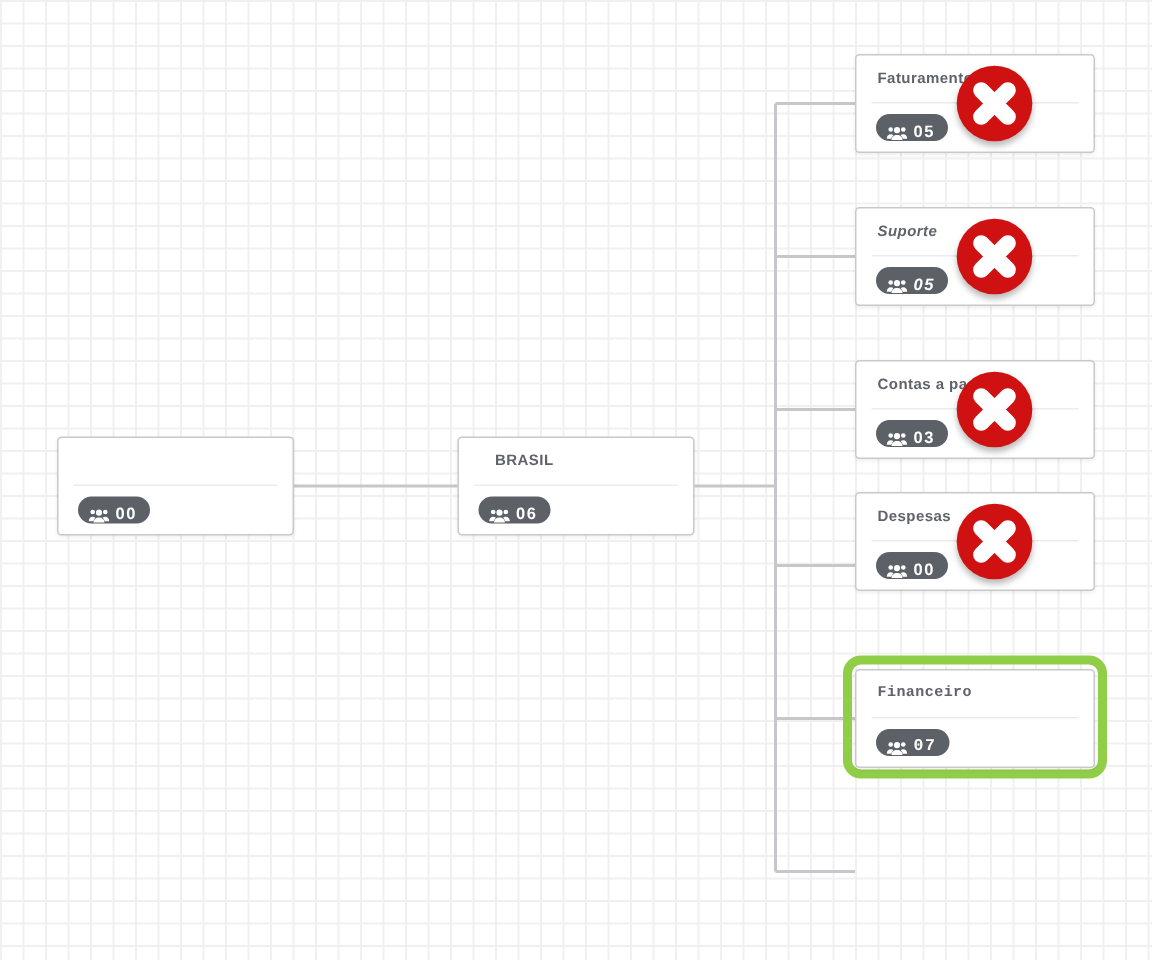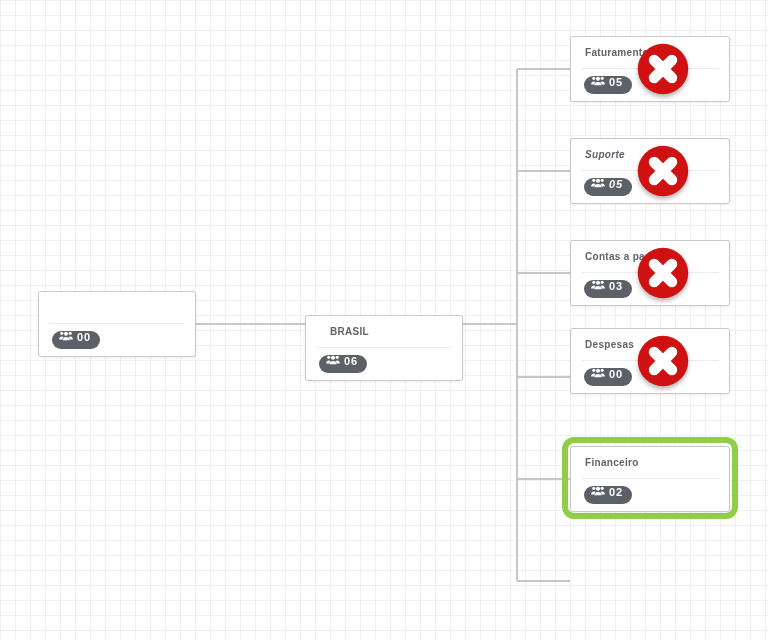--- a/index.html
+++ b/index.html
@@ -29,21 +29,21 @@
     position:absolute; left:14px; top:10px;
     font-size:10px; font-weight:600; letter-spacing:.3px;
     color:var(--title-text,#5f646b); white-space:nowrap;
   }
   .node-divider{
     position:absolute; left:10px; right:10px; top:31px; height:1px;
     background:#ececec;
   }
   .member-badge{
     position:absolute; left:13px; top:39px; height:18px;
-    display:flex; align-items:flex-start; gap:4px;
+    display:flex; align-items:flex-end; gap:4px;
     background:var(--badge-bg,#5c6168); color:var(--badge-text,#fff);
     border-radius:9px; padding:0 9px 0 7px;
     font-size:11px; font-weight:bold; letter-spacing:1px;
   }
   .member-badge svg{display:block;}
   .delete-mark{
     position:absolute; left:64px; top:4px; width:56px; height:56px;
     cursor:pointer; filter:drop-shadow(0 3px 2px rgba(0,0,0,0.28));
   }
   .select-ring{
@@ -80,21 +80,21 @@
           <circle cx="16" cy="3.2" r="2.2"></circle>
         <path d="M0.2 12c0-2.6 1.7-4.3 3.8-4.3 1 0 1.9.35 2.6 1-1.1 1-1.8 2.1-2 3.3z"></path>
         <path d="M19.8 12c0-2.6-1.7-4.3-3.8-4.3-1 0-1.9.35-2.6 1 1.1 1 1.8 2.1 2 3.3z"></path>
         <circle cx="10" cy="3.8" r="2.9"></circle>
         <path d="M4.8 13.2c0-2.9 2.3-4.8 5.2-4.8s5.2 1.9 5.2 4.8z"></path>
       </svg>
       <span>00</span>
     </div>
   </div>
 
-  <div class="node" style="left:305px;top:291px;width:158px;margin-top:24px;">
+  <div class="node" style="left:305px;top:291px;width:158px;">
     <div class="node-title" style="left:24px;">BRASIL</div>
     <div class="node-divider"></div>
     <div class="member-badge">
       <svg viewBox="0 0 20 14" width="14" height="10" fill="#fff">
         <circle cx="4" cy="3.2" r="2.2"></circle>
           <circle cx="16" cy="3.2" r="2.2"></circle>
         <path d="M0.2 12c0-2.6 1.7-4.3 3.8-4.3 1 0 1.9.35 2.6 1-1.1 1-1.8 2.1-2 3.3z"></path>
         <path d="M19.8 12c0-2.6-1.7-4.3-3.8-4.3-1 0-1.9.35-2.6 1 1.1 1 1.8 2.1 2 3.3z"></path>
         <circle cx="10" cy="3.8" r="2.9"></circle>
         <path d="M4.8 13.2c0-2.9 2.3-4.8 5.2-4.8s5.2 1.9 5.2 4.8z"></path>
@@ -184,30 +184,30 @@
       <span>00</span>
     </div>
     <span class="delete-mark">
       <svg viewBox="0 0 60 60" width="56" height="56">
         <circle cx="30" cy="30" r="27" style="fill:var(--delete-red,#d01111)"></circle>
         <path d="M20.5 20.5 L39.5 39.5 M39.5 20.5 L20.5 39.5" stroke="#fff" stroke-width="11.5" stroke-linecap="round"></path>
       </svg>
     </span>
   </div>
 
-  <div class="node" style="left:570px;top:446px;width:160px;">
+  <div class="node" style="left:570px;top:446px;width:160px;font-family:Liberation Mono, monospace;">
     <div class="node-title">Financeiro</div>
     <div class="node-divider"></div>
     <div class="member-badge">
       <svg viewBox="0 0 20 14" width="14" height="10" fill="#fff">
         <circle cx="4" cy="3.2" r="2.2"></circle>
           <circle cx="16" cy="3.2" r="2.2"></circle>
         <path d="M0.2 12c0-2.6 1.7-4.3 3.8-4.3 1 0 1.9.35 2.6 1-1.1 1-1.8 2.1-2 3.3z"></path>
         <path d="M19.8 12c0-2.6-1.7-4.3-3.8-4.3-1 0-1.9.35-2.6 1 1.1 1 1.8 2.1 2 3.3z"></path>
         <circle cx="10" cy="3.8" r="2.9"></circle>
         <path d="M4.8 13.2c0-2.9 2.3-4.8 5.2-4.8s5.2 1.9 5.2 4.8z"></path>
       </svg>
-      <span>02</span>
+      <span>07</span>
     </div>
   </div>
 
 
 </div>
 
 </body></html>

